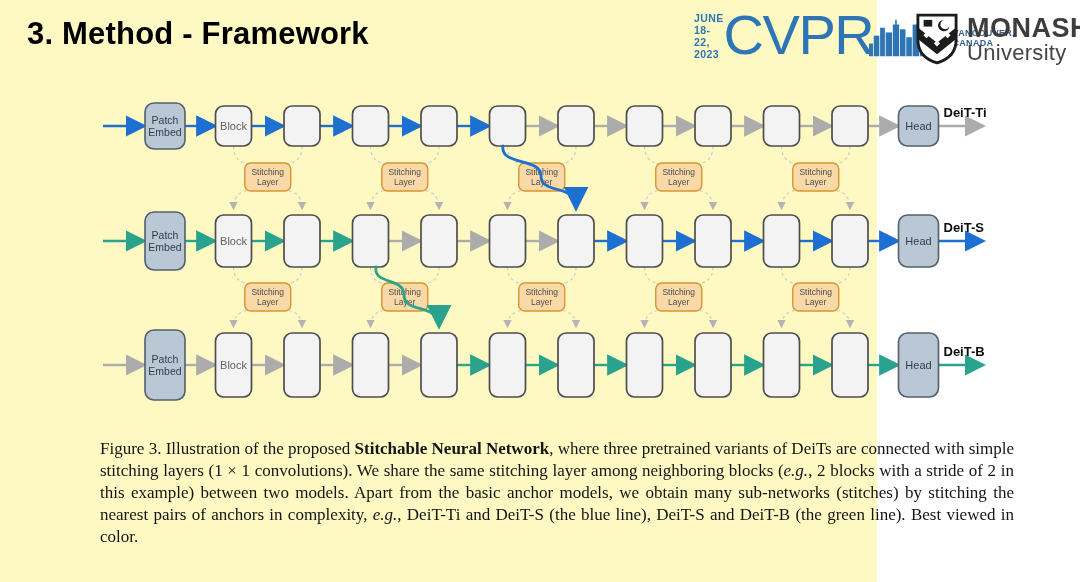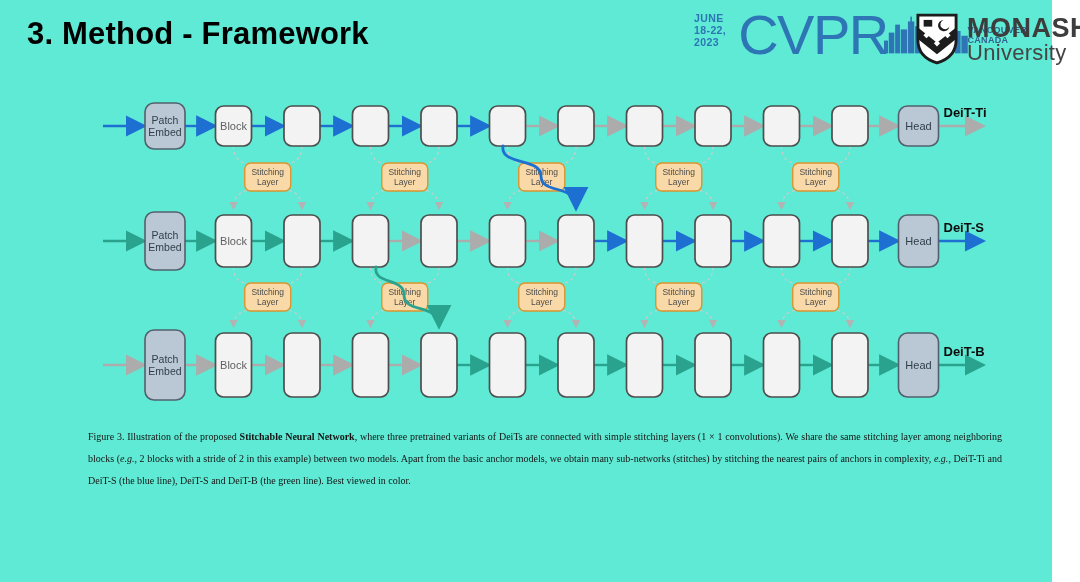--- a/index.html
+++ b/index.html
@@ -1,33 +1,33 @@
 <!DOCTYPE html>
 <html><head>
 <meta charset="utf-8">
 <style>
   html,body{margin:0;padding:0;background:#fff;}
   body{width:1080px;height:582px;overflow:hidden;font-family:"Liberation Sans",sans-serif;}
-  .slide{position:relative;width:1052px;height:582px;background:#5eead4;}
+  .slide{position:relative;width:877px;height:582px;background:#fef9c3;}
   .title{position:absolute;left:27px;top:16px;margin:0;font-size:31px;font-weight:bold;color:#000;letter-spacing:0.2px;}
   
   .cvpr{position:absolute;left:694px;top:12px;display:flex;align-items:flex-end;}
   .cvpr-left{display:flex;}
   .cvpr-dates{font-size:10.5px;font-weight:bold;color:#2e75b6;letter-spacing:0.4px;margin-bottom:1px;}
   .cvpr-name{font-size:56px;font-weight:normal;color:#2e75b6;line-height:0.82;letter-spacing:-1.5px;}
   .cvpr-right{margin-left:-4px;display:flex;flex-direction:row;align-items:center;}
   .cvpr-loc{font-size:9px;font-weight:bold;color:#33618f;letter-spacing:0.3px;margin-top:-1px;}
   
   .monash{position:absolute;left:916px;top:13px;display:flex;align-items:center;gap:9px;}
   .monash-name{font-size:27px;font-weight:bold;color:#3d3d3d;letter-spacing:0.5px;line-height:1.05;}
   .monash-sub{font-size:22px;color:#454545;letter-spacing:0.3px;line-height:1;}
   
   #diagram-svg{position:absolute;left:0;top:88px;font-family:"Liberation Sans",sans-serif;}
   
-  .caption{position:absolute;left:84px;top:422px;width:914px;margin:4px;font-family:"Liberation Serif",serif;font-size:10px;line-height:22px;color:#141414;text-align:justify;}
+  .caption{position:absolute;left:84px;top:422px;width:914px;margin:16px;font-family:"Liberation Serif",serif;font-size:17px;line-height:22px;color:#141414;text-align:justify;}
   
   .foot{position:absolute;top:540px;font-size:18px;color:#111;}
   .foot-anchors{left:145px;} .foot-stitches{left:396px;}
   .foot .blue{color:#1d5fd6;font-weight:bold;}
 </style>
 </head>
 <body>
 
 <div class="slide">
 

